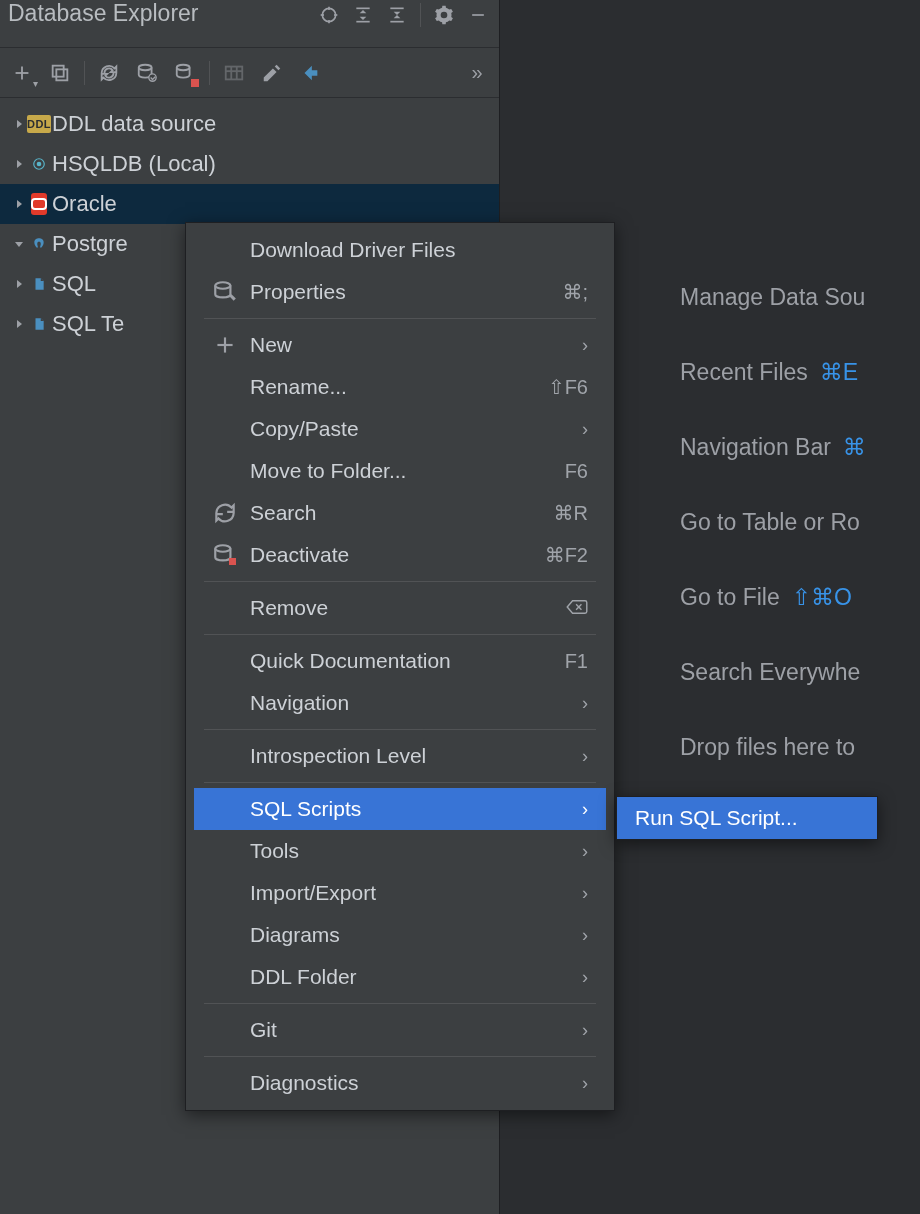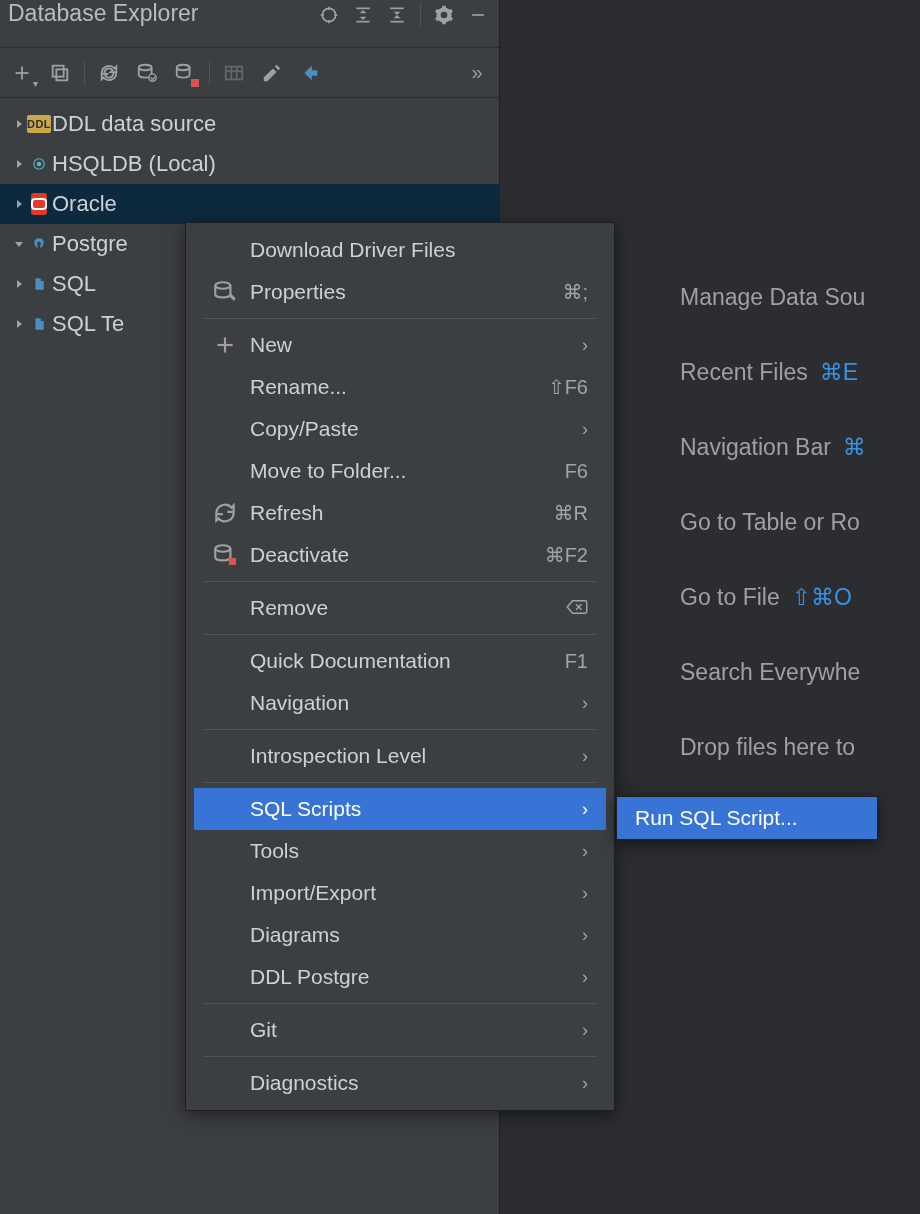--- a/index.html
+++ b/index.html
@@ -401,21 +401,21 @@
       <span class="cm-label">Move to Folder...</span>
       <span class="cm-shortcut">F6</span>
     </div>
   <div class="cm-item">
     <span class="cm-icon">
         <svg viewBox="0 0 24 24" fill="none" stroke="currentColor" stroke-width="2">
           <path d="M4 12a8 8 0 0114-5l2-2v6h-6"></path>
           <path d="M20 12a8 8 0 01-14 5l-2 2v-6h6"></path>
         </svg>
       </span>
-    <span class="cm-label">Refresh</span>
+    <span class="cm-label">Search</span>
     <span class="cm-shortcut">⌘R</span>
   </div>
   <div class="cm-item">
     <span class="cm-icon">
         <svg viewBox="0 0 24 24" fill="currentColor">
           <ellipse cx="10" cy="6" rx="7" ry="3" fill="none" stroke="currentColor" stroke-width="2"></ellipse>
           <path d="M3 6v8c0 1.7 3 3 7 3s7-1.3 7-3V6" fill="none" stroke="currentColor" stroke-width="2"></path>
         </svg>
         <span style="position:absolute;width:7px;height:7px;background:#d9534f;margin-left:14px;margin-top:12px"></span>
       </span>
@@ -456,21 +456,21 @@
     </div>
   <div class="cm-item cm-no-icon">
       <span class="cm-label">Import/Export</span>
       <span class="cm-arrow">›</span>
     </div>
   <div class="cm-item cm-no-icon">
       <span class="cm-label">Diagrams</span>
       <span class="cm-arrow">›</span>
     </div>
   <div class="cm-item cm-no-icon">
-      <span class="cm-label">DDL Postgre</span>
+      <span class="cm-label">DDL Folder</span>
       <span class="cm-arrow">›</span>
     </div>
   <div class="cm-sep"></div>
   <div class="cm-item cm-no-icon">
       <span class="cm-label">Git</span>
       <span class="cm-arrow">›</span>
     </div>
   <div class="cm-sep"></div>
   <div class="cm-item cm-no-icon">
       <span class="cm-label">Diagnostics</span>

